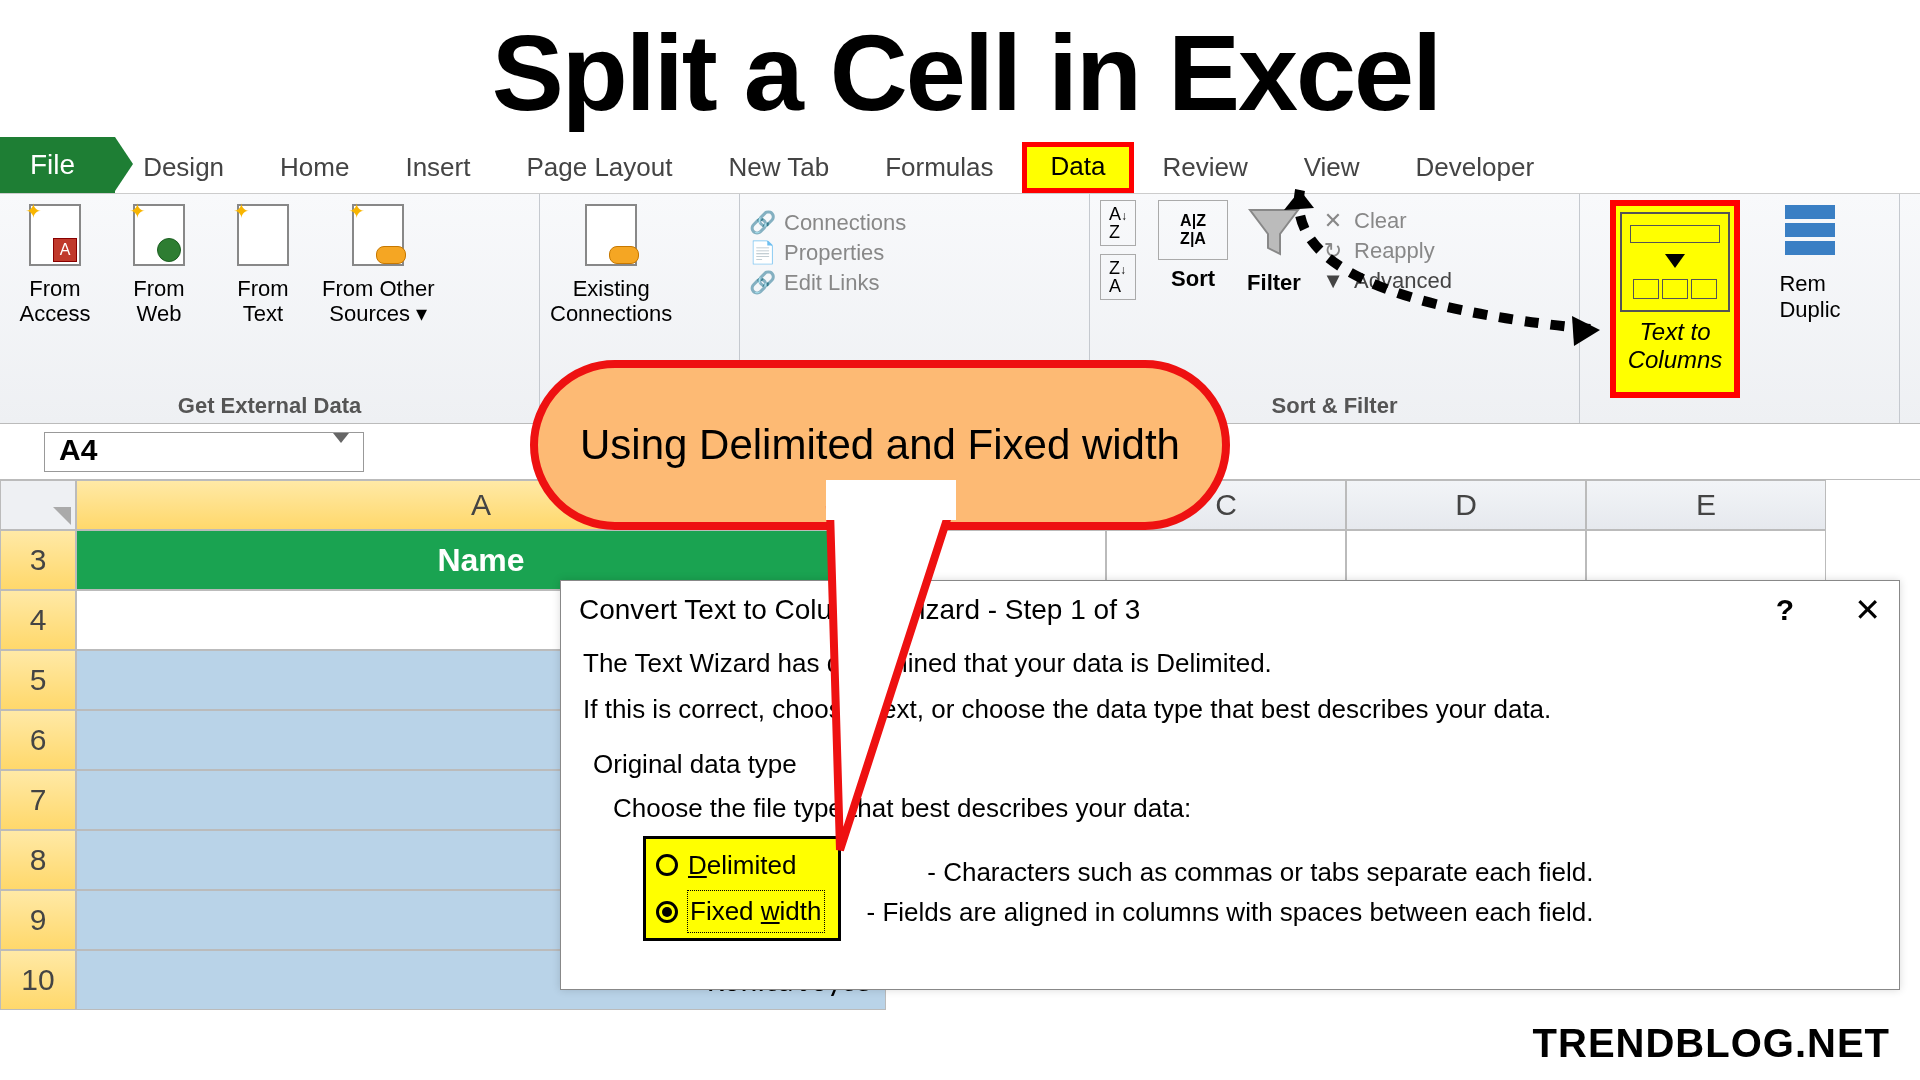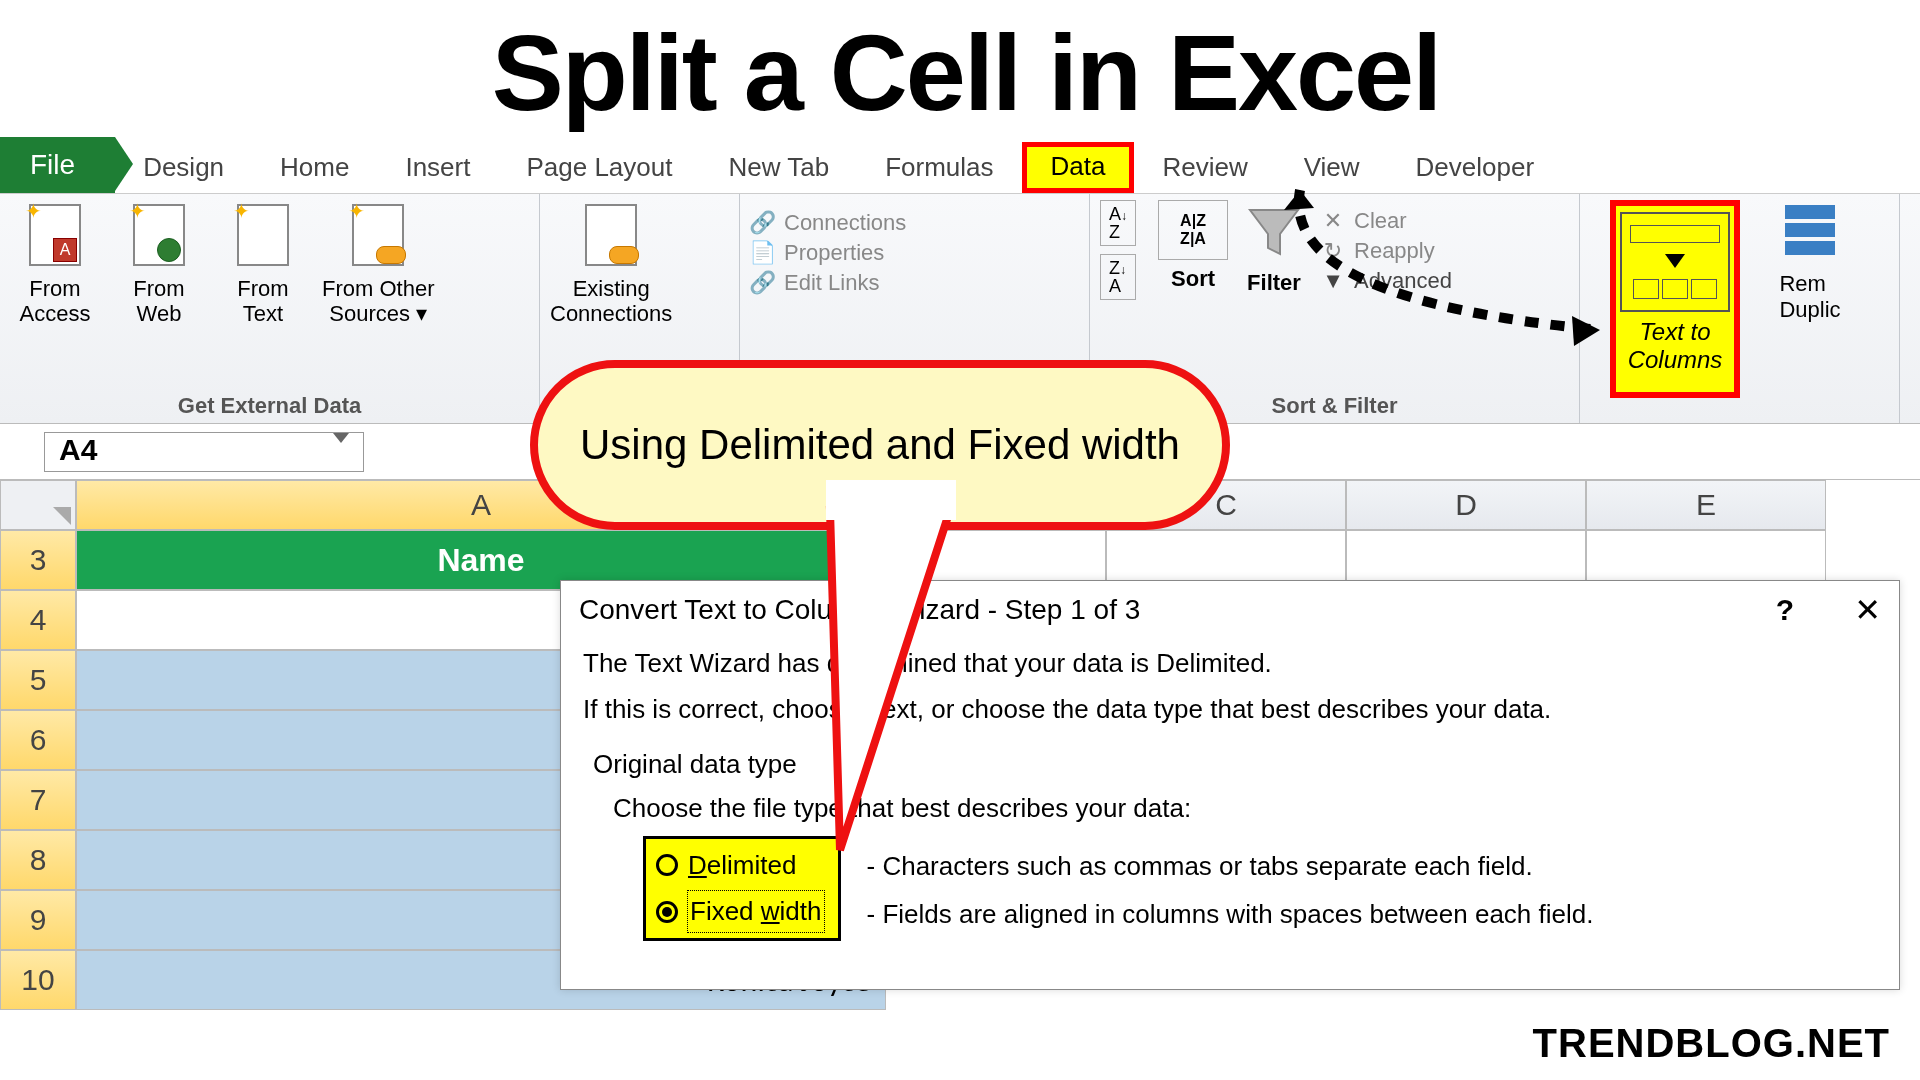--- a/index.html
+++ b/index.html
@@ -54,21 +54,21 @@
   .radio-row { display:flex; align-items:center; gap:10px; }
   .rcircle { width:22px; height:22px; border:3px solid #000; border-radius:50%; display:inline-flex; align-items:center; justify-content:center; }
   .rcircle.filled::after { content:""; width:10px;height:10px; background:#000; border-radius:50%; }
   .r-label { font-size:26px; }
   .r-label.dotted { outline:1px dotted #000; padding:0 2px; }
   .r-label u { text-decoration:underline; }
   .desc-col { display:inline-block; margin-left:18px; font-size:26px; vertical-align:top; }
   
   
   .callout { position:absolute; top:360px; left:530px; width:740px; height:210px; }
-  .callout-bubble { width:700px; height:170px; border:8px solid #e11; border-radius:90px; background:#fef9c3; display:flex; align-items:center; justify-content:center; font-size:42px; text-align:center; font-weight:normal; line-height:1.3; padding:0 30px;}
+  .callout-bubble { width:700px; height:170px; border:8px solid #e11; border-radius:90px; background:#fdba74; display:flex; align-items:center; justify-content:center; font-size:42px; text-align:center; font-weight:normal; line-height:1.3; padding:0 30px;}
   .callout svg { position:absolute; top:0; left:0; overflow:visible; }
   .text-to-cols { position:absolute; top:200px; left:1610px; width:130px; height:198px; background:#ffff00; border:6px solid red; display:flex; flex-direction:column; align-items:center; justify-content:flex-start; padding:6px 4px; font-size:24px; text-align:center;font-style:italic; }
   .ttc-icon { width:110px; height:100px; border:2px solid #555; margin-bottom:6px; display:flex; flex-direction:column; align-items:center; justify-content:space-around; padding:6px; }
   .ttc-icon .toprow { width:90px; height:18px; border:1px solid #555; }
   .ttc-icon .arr { width:0;height:0; border-left:10px solid transparent; border-right:10px solid transparent; border-top:14px solid #000; }
   .ttc-icon .botrow { display:flex; gap:3px; }
   .ttc-icon .botrow div{ width:26px; height:20px; border:1px solid #555;}
   
   .arrow-path { position:absolute; pointer-events:none; }
   
@@ -323,22 +323,22 @@
         <div class="radio-row">
           <span class="rcircle"></span>
           <span class="r-label"><u>D</u>elimited</span>
         </div>
         <div class="radio-row" style="margin-top:6px;">
           <span class="rcircle filled"></span>
           <span class="r-label dotted">Fixed <u>w</u>idth</span>
         </div>
       </div>
       <div class="desc-col">
-        <div style="margin-top:14px;">- Characters such as commas or tabs separate each field.</div>
-        <div style="margin-top:8px;">- Fields are aligned in columns with spaces between each field.</div>
+        <div style="margin-top:20px;text-align:right;">- Characters such as commas or tabs separate each field.</div>
+        <div style="margin-top:0;">- Fields are aligned in columns with spaces between each field.</div>
       </div>
     </div>
   </div>
 </div>
 
 <div class="callout">
   <div class="callout-bubble">
     <span>Using Delimited and Fixed width</span>
   </div>
   <svg width="740" height="520">

